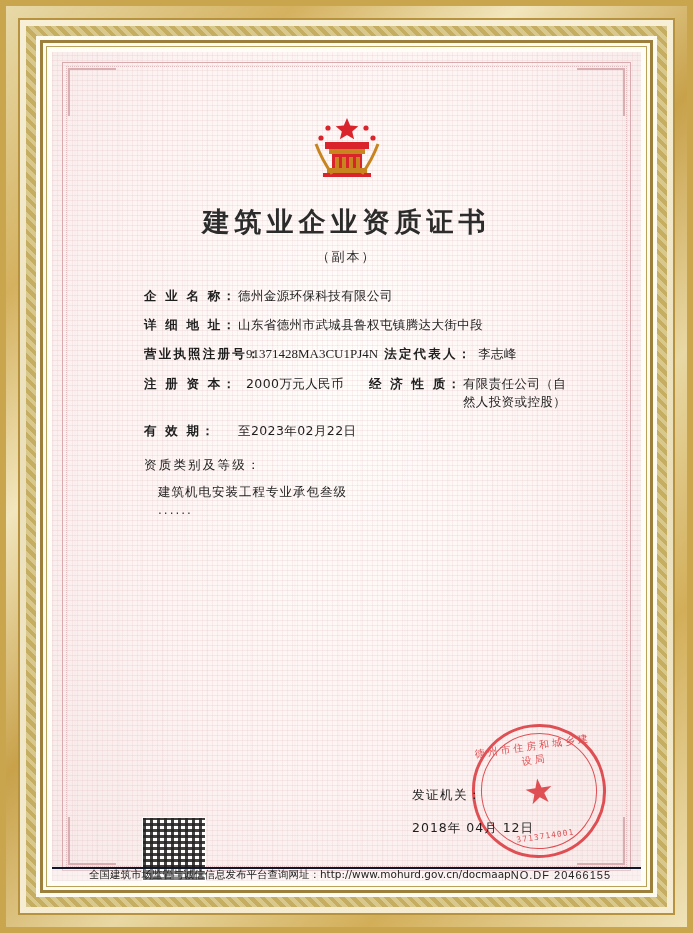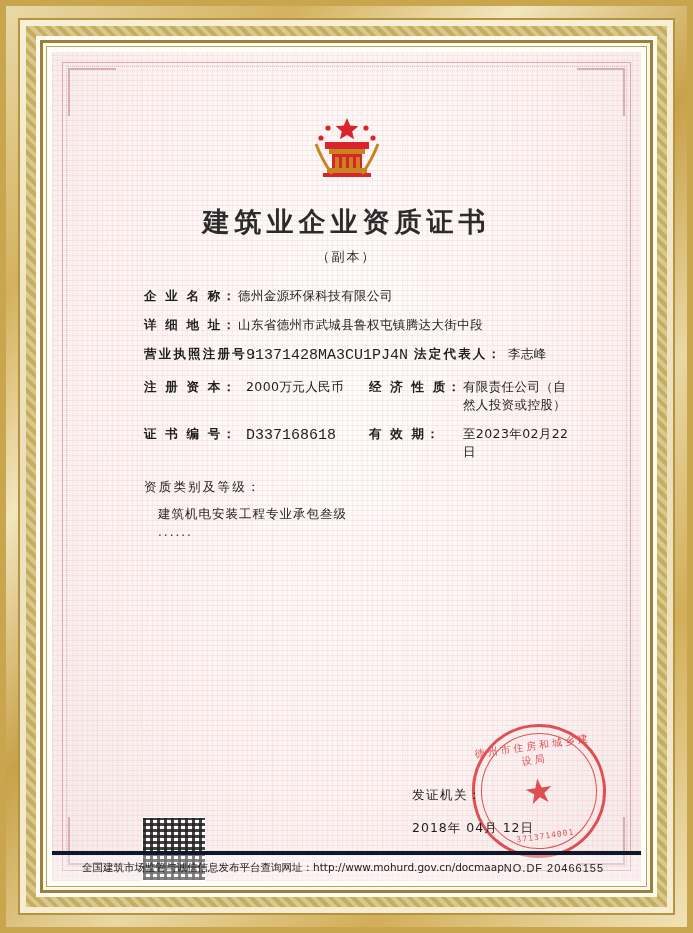--- a/index.html
+++ b/index.html
@@ -167,23 +167,24 @@
     font-weight: 600;
   }
   .lbl.w1 { width: 86px; }
   .lbl.w2 { width: 100px; }
   .val {
     flex: 1 1 auto;
     padding-left: 2px;
     letter-spacing: .4px;
   }
   .val.mono {
-    font-family: Liberation Mono, monospace;
-    font-size: 15px;
+    font-family: Liberation Serif, serif;
+    font-size: 13px;
     letter-spacing: 0;
+    text-align: right;
   }
   .half-left { display: flex; flex: 1 1 52%; }
   .half-right { display: flex; flex: 1 1 48%; }
   .half-right .lbl { width: 92px; }
 
   .cat-title {
     margin-top: 17px;
     font-size: 12.5px;
     letter-spacing: 2.2px;
     font-weight: 400;
@@ -295,25 +296,25 @@
     background-blend-mode: multiply;
     opacity: .85;
     border: 1px solid #fff;
   }
 
   
   .footer {
     position: absolute;
     left: 52px; right: 52px;
     bottom: 52px;
-    height: 30px;
-    border-top: 4px solid #0f172a;
+    height: 14px;
+    border-top: 2px solid #0f172a;
     display: flex;
     align-items: center;
-    justify-content: flex-start;
+    justify-content: flex-end;
     padding: 0 30px;
     box-sizing: border-box;
     font-family: "DejaVu Sans", sans-serif;
     font-size: 10.5px;
     color: #222;
     background: rgba(255,255,255,0.35);
   }
   .footer-right {
     font-family: Liberation Sans, sans-serif;
     font-size: 11px;
@@ -395,24 +396,20 @@
           <div class="lbl w2">注 册 资 本：</div>
           <div class="val">2000万元人民币</div>
         </div>
         <div class="half-right">
           <div class="lbl">经 济 性 质：</div>
           <div class="val">有限责任公司（自然人投资或控股）</div>
         </div>
       </div>
 
       <div class="row">
-        <div class="half-left">
-          <div class="lbl w2">证 书 编 号：</div>
-          <div class="val mono">D337168618</div>
-        </div>
         <div class="half-right">
           <div class="lbl">有 效 期：</div>
           <div class="val">至2023年02月22日</div>
         </div>
       </div>
 
       <div class="cat-title">资质类别及等级：</div>
       <div class="cat-body">建筑机电安装工程专业承包叁级</div>
       <div class="cat-dots">······</div>
     </div>

